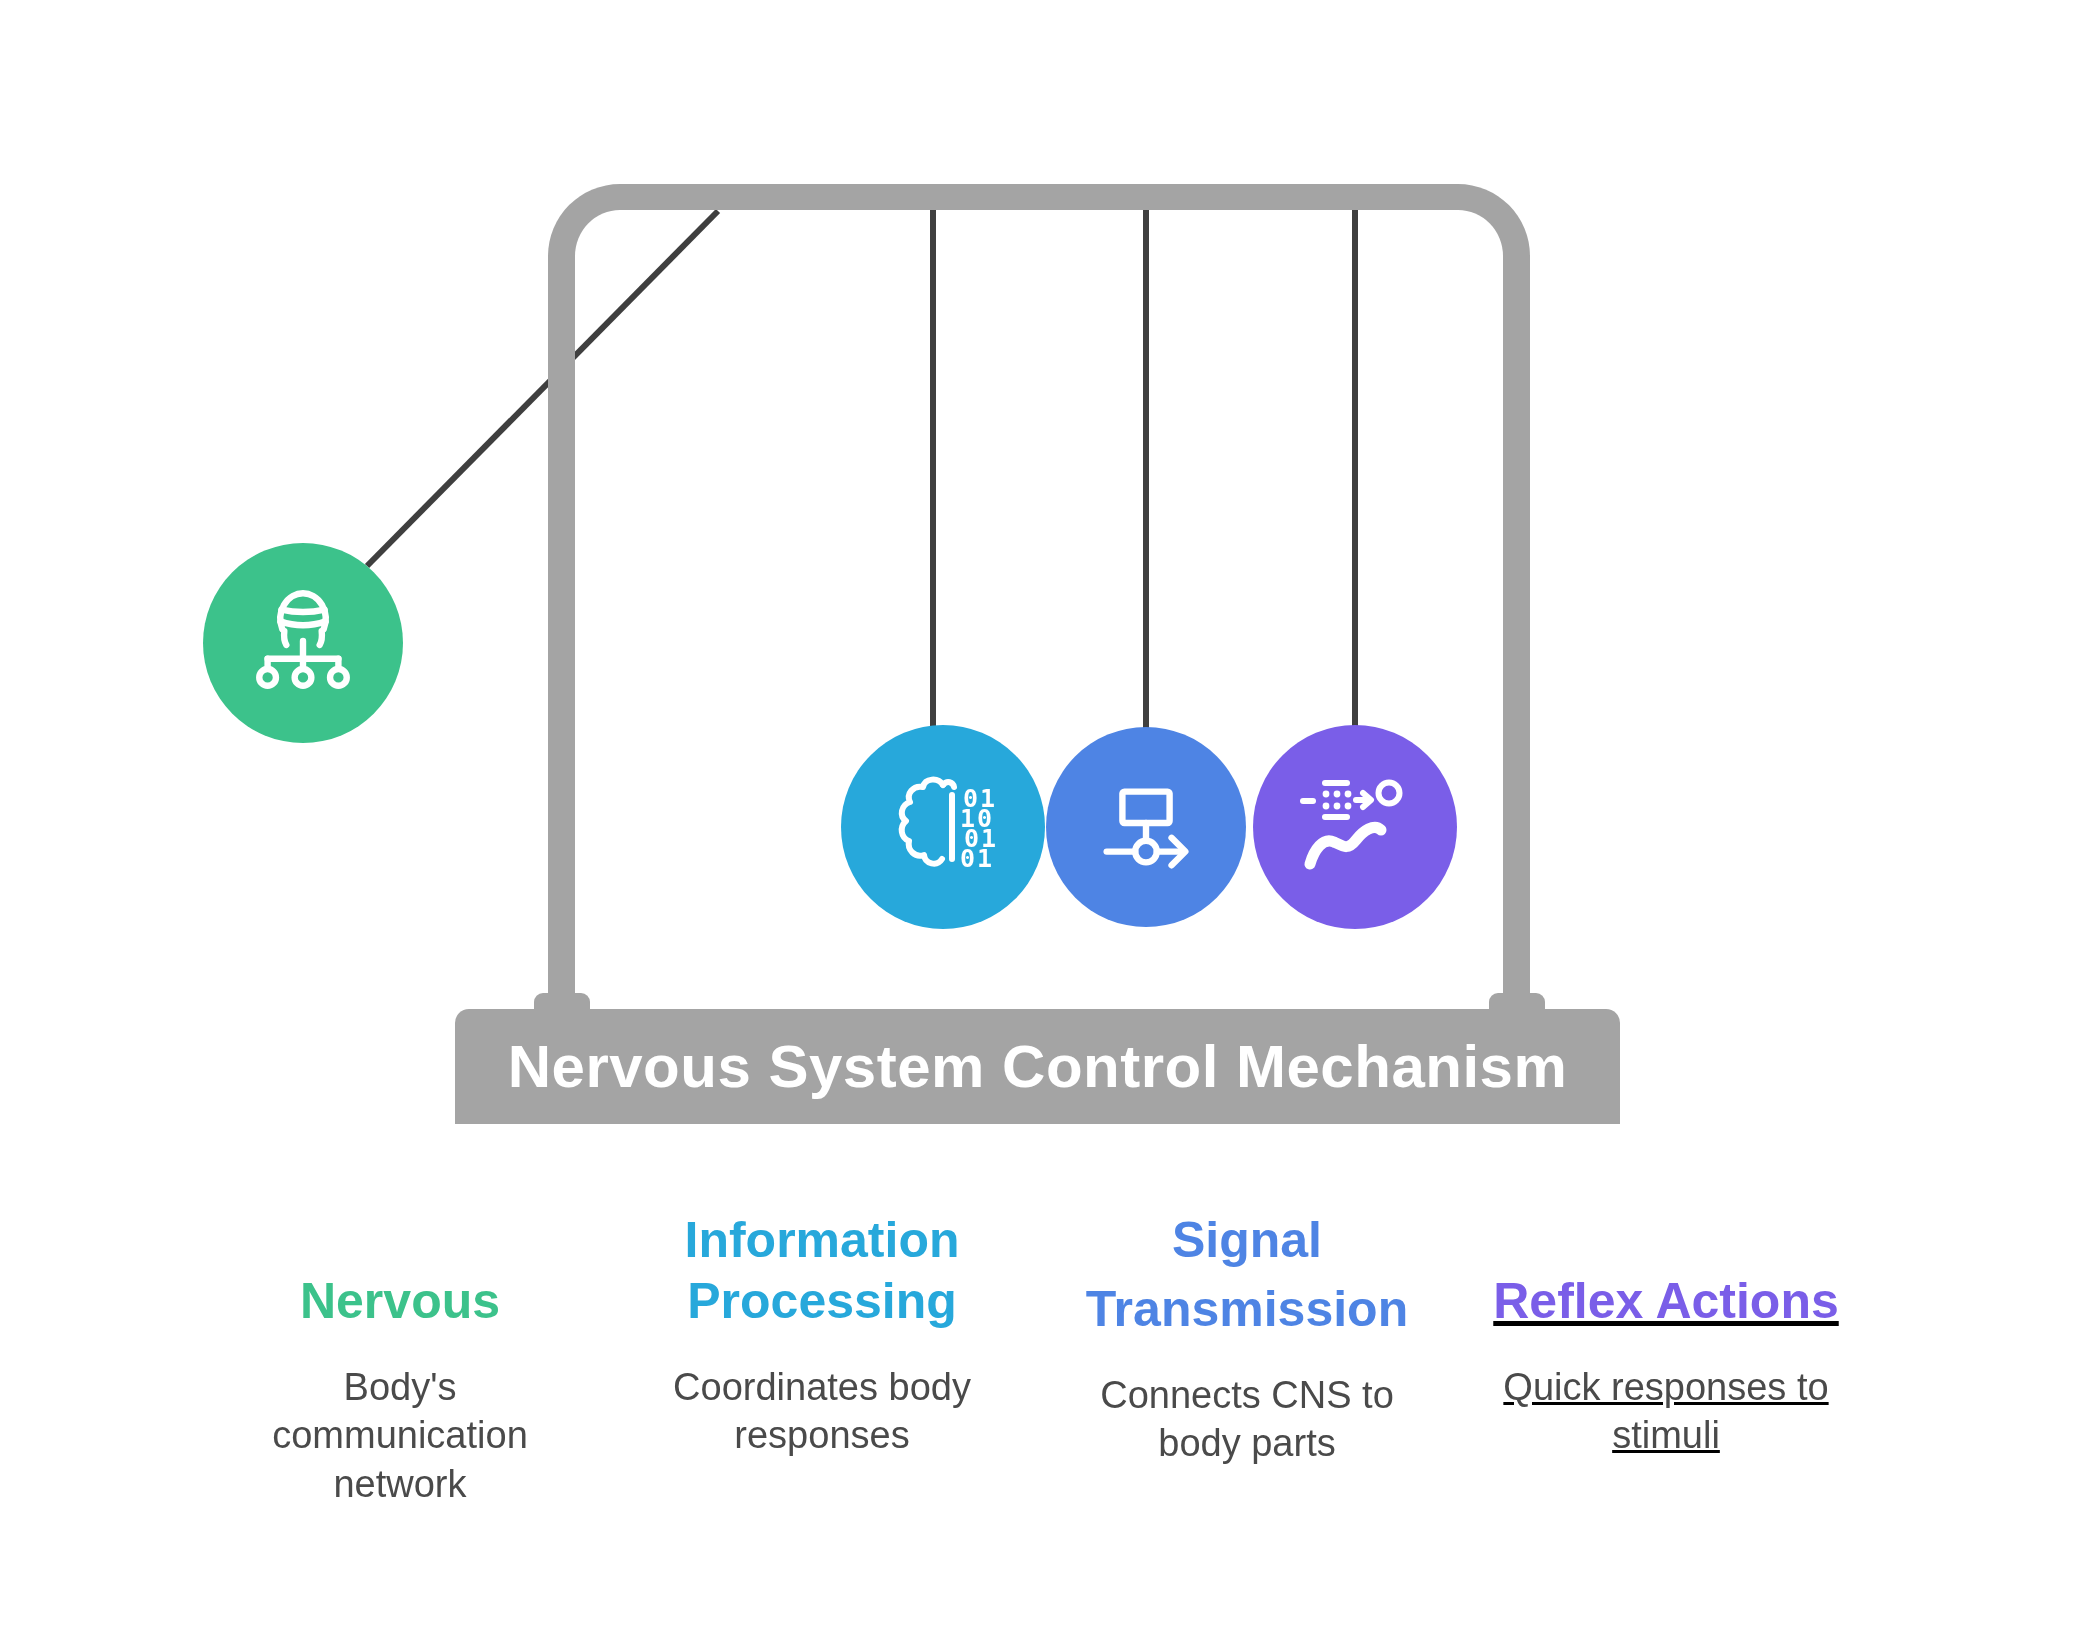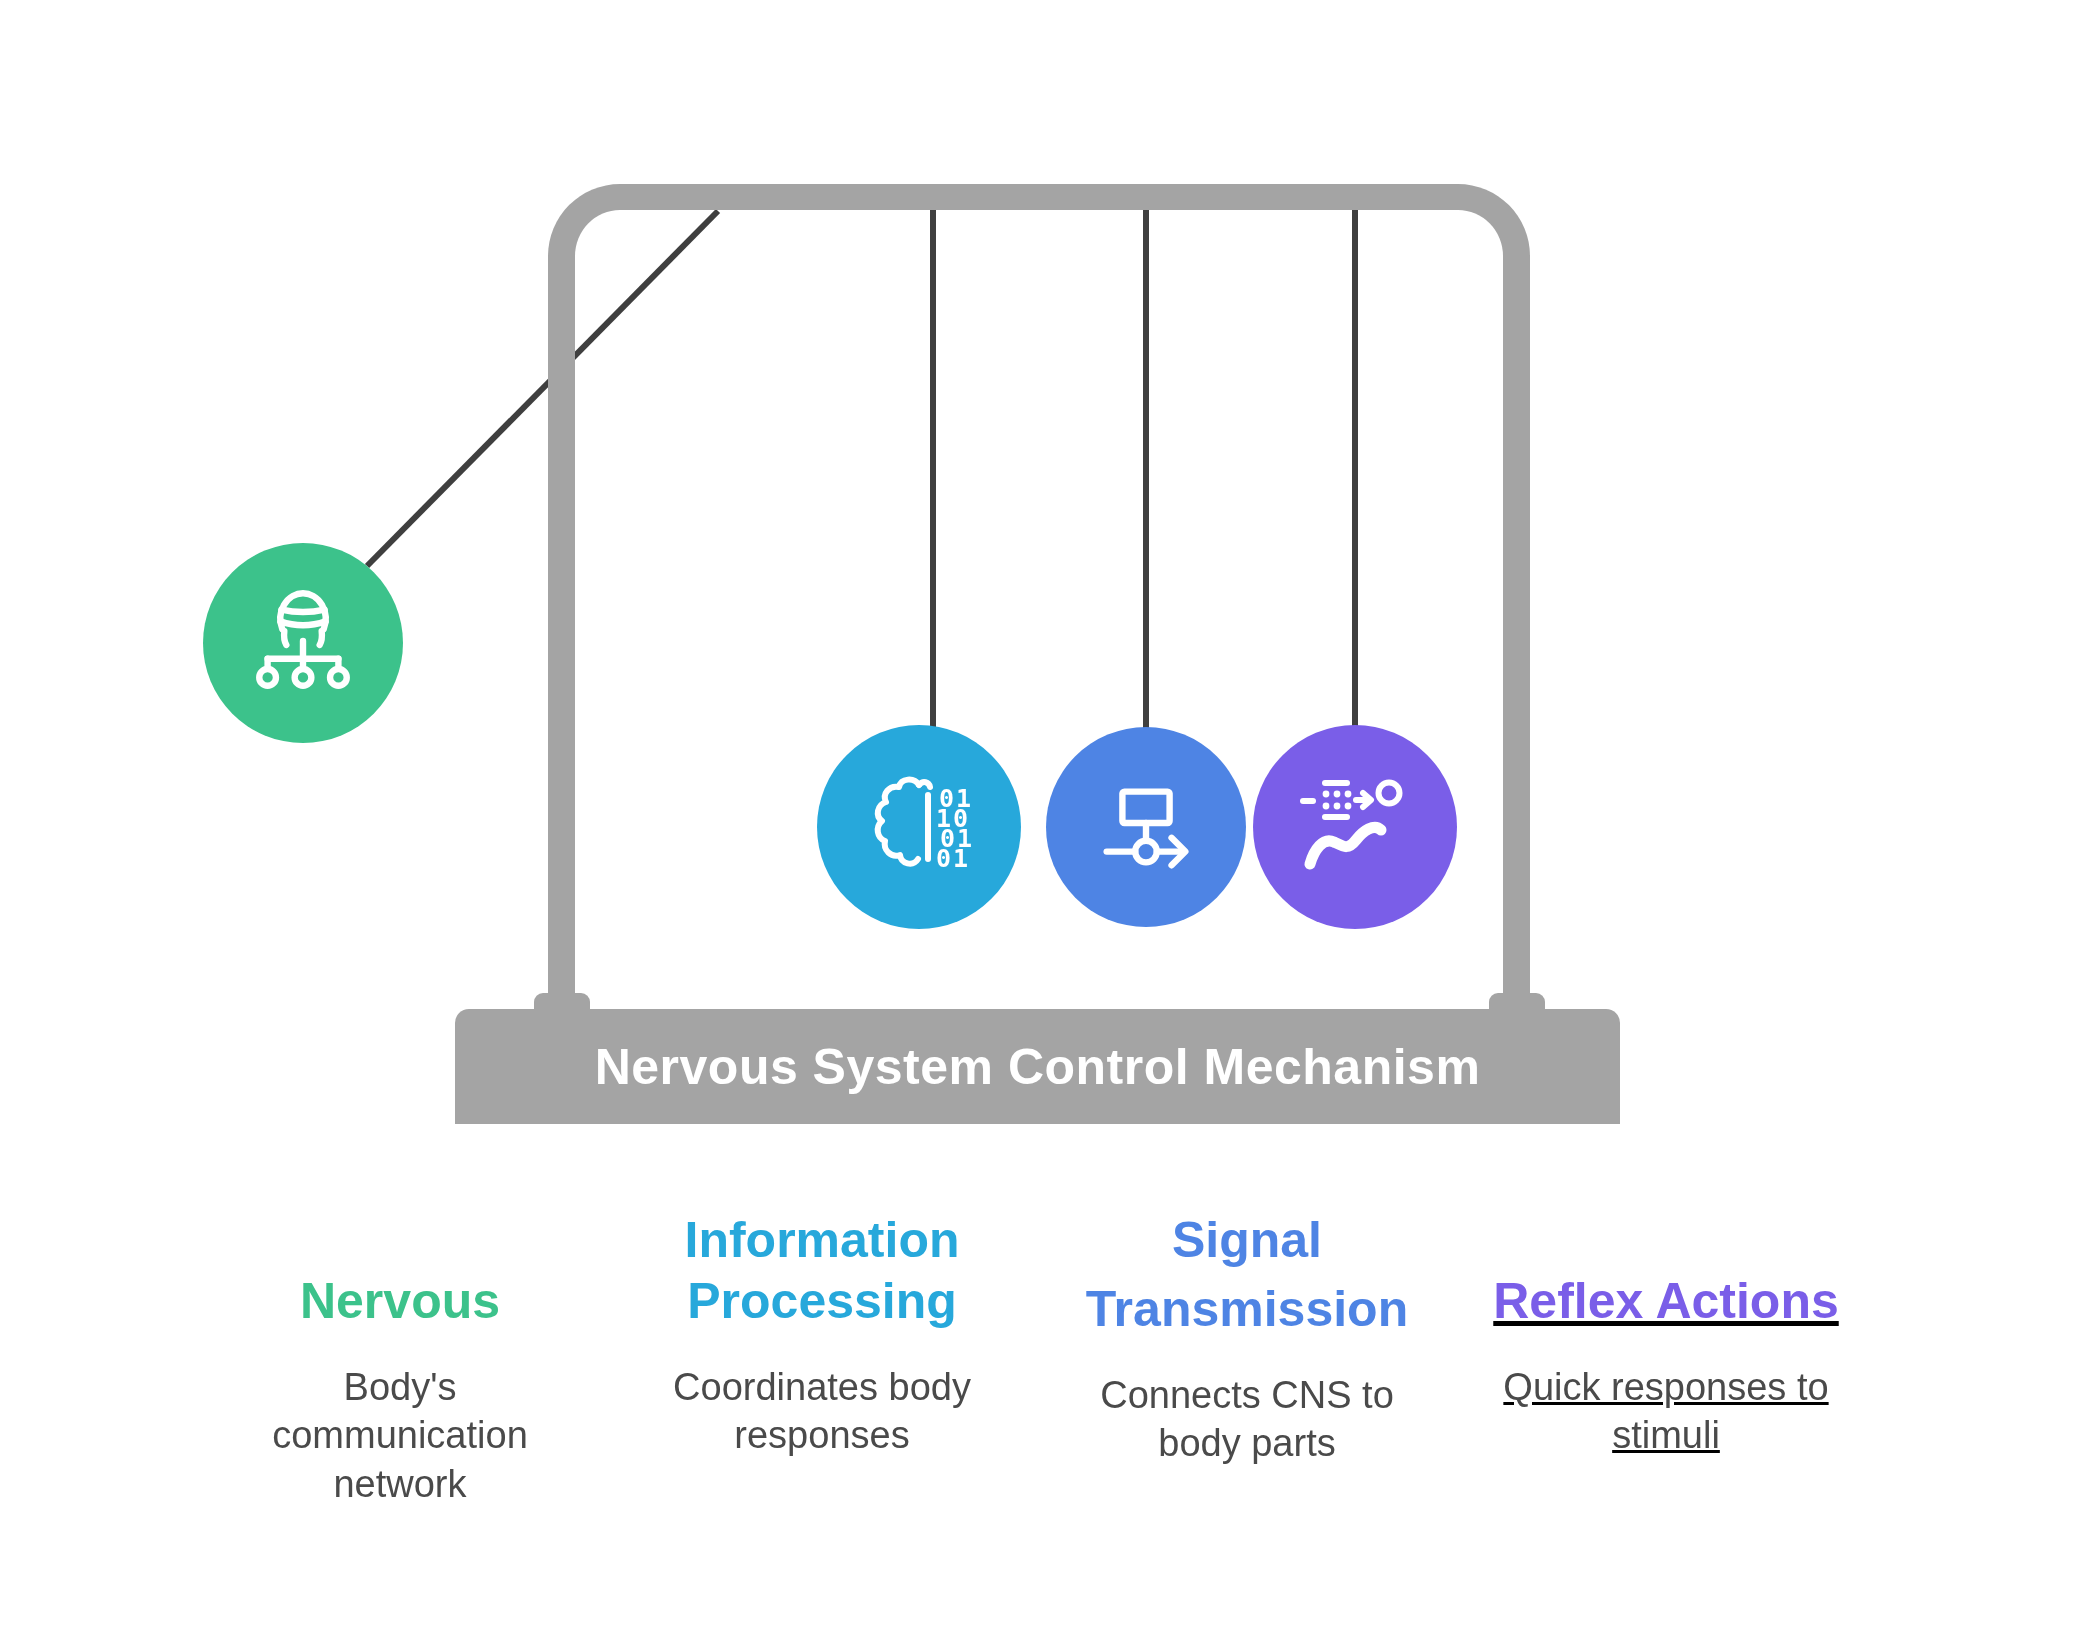--- a/index.html
+++ b/index.html
@@ -39,34 +39,34 @@
   .frame-base {
     position:absolute; left:455px; top:1009px;
     width:1165px; height:115px;
     background:#A4A4A4;
     border-radius:14px 14px 0 0;
     display:flex; align-items:center; justify-content:center;
     z-index:3;
   }
   .base-title {
     color:#ffffff;
-    font-size:50px;
+    font-size:60px;
     font-weight:bold;
     letter-spacing:0.5px;
   }
 
   
   .ball {
     position:absolute;
     border-radius:50%;
     display:flex; align-items:center; justify-content:center;
     z-index:4;
   }
   #ball-nervous   { left:203px;  top:543px; width:200px; height:200px; }
-  #ball-info      { left:817px;  top:725px; width:204px; height:204px;text-decoration:underline; }
+  #ball-info      { left:841px;  top:725px; width:204px; height:204px;text-decoration:underline; }
   #ball-signal    { left:1046px; top:727px; width:200px; height:200px; }
   #ball-reflex    { left:1253px; top:725px; width:204px; height:204px; }
   .ball svg { display:block; }
 
   
   .col {
     position:absolute; top:1210px;
     width:380px;
     text-align:center;
     z-index:5;

